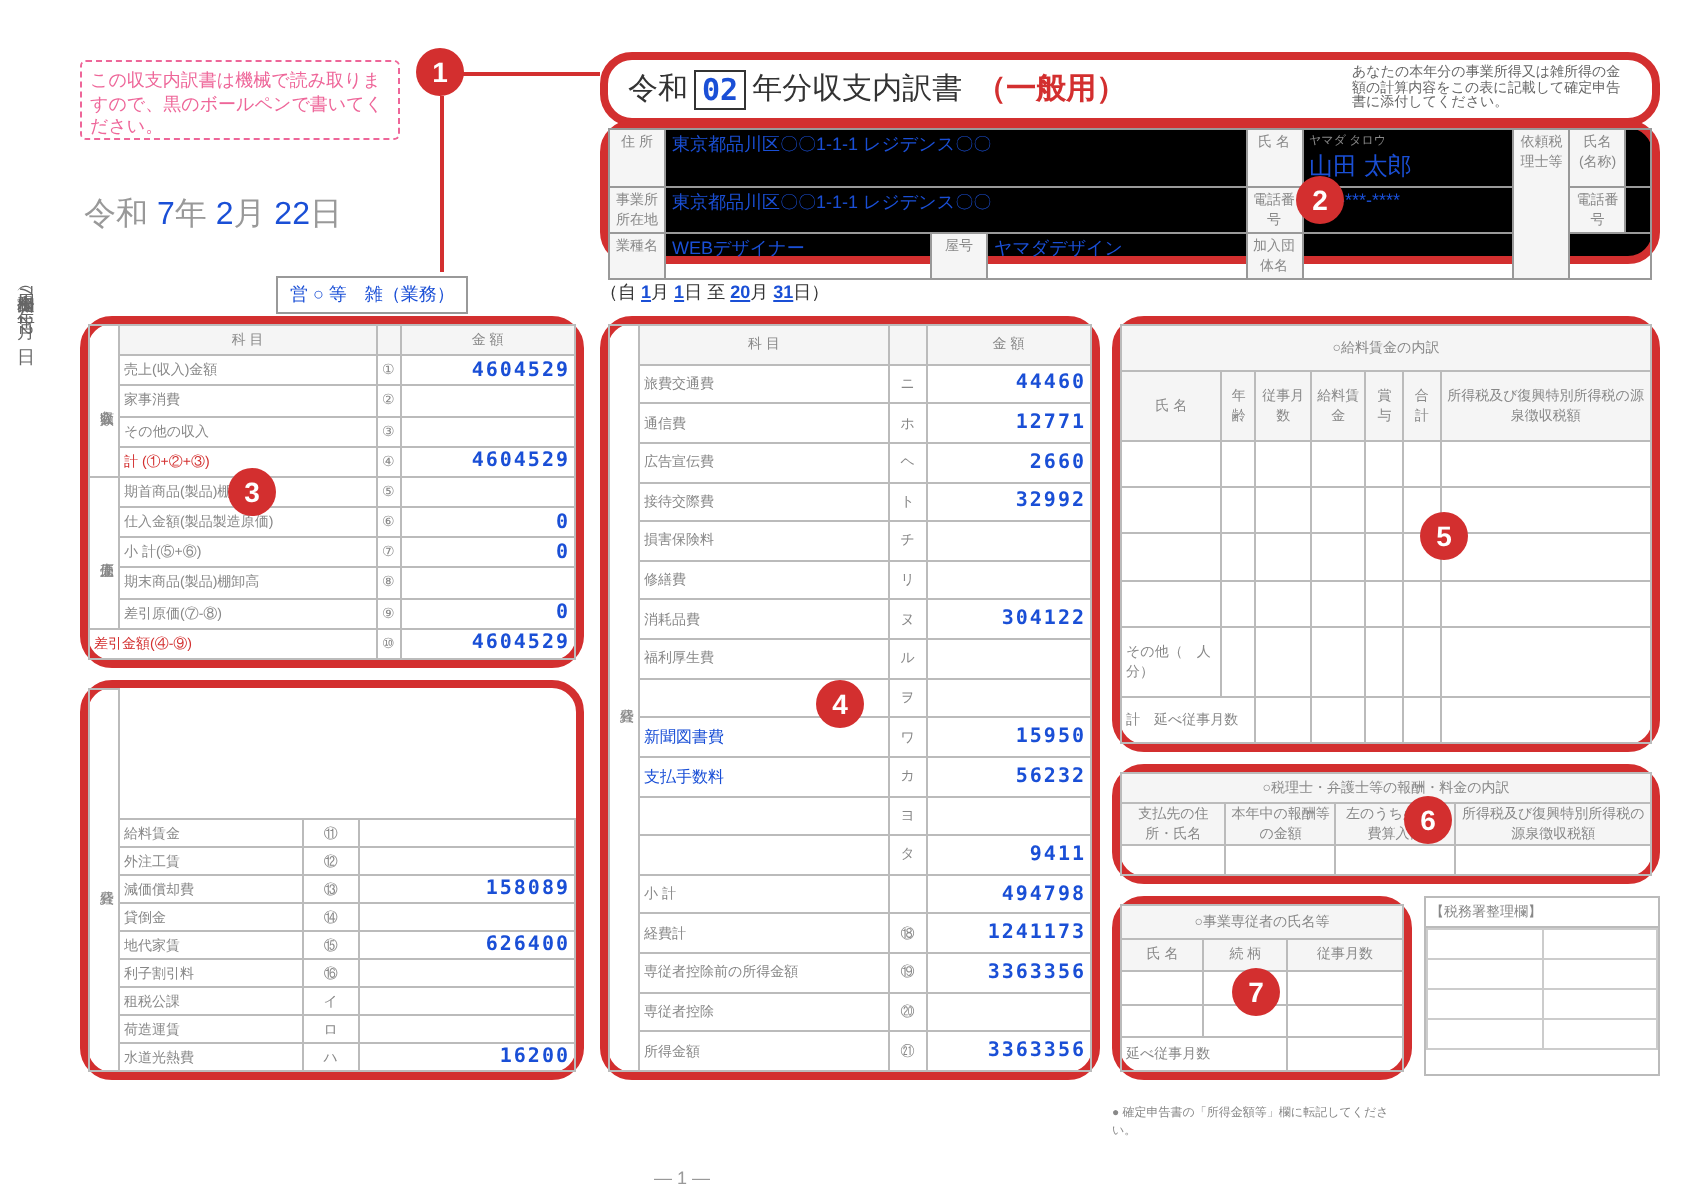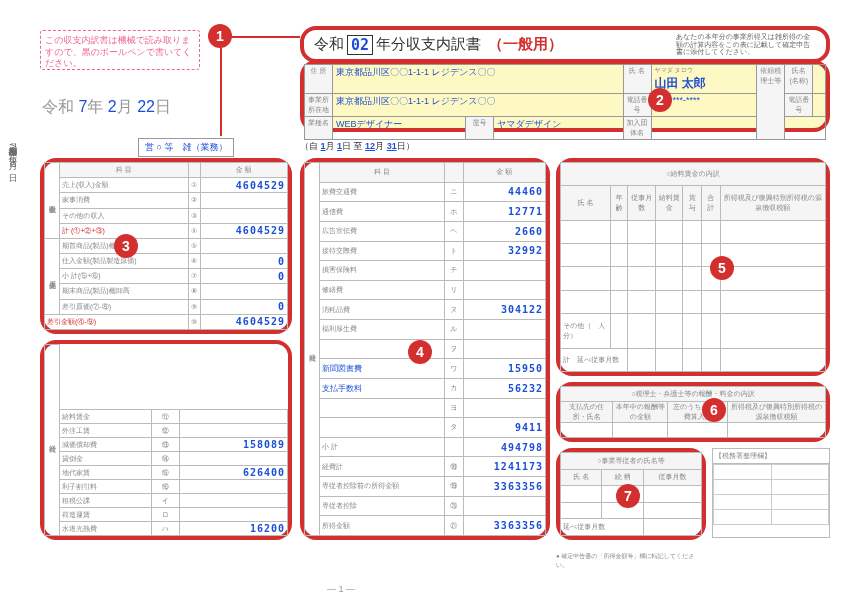--- a/index.html
+++ b/index.html
@@ -6,21 +6,21 @@
 body{font-family:"MS Gothic","Hiragino Sans",sans-serif;background:#fff;font-size:9px;color:#333}
 .page{width:682px;height:600px;position:relative;padding:18px 28px;background:#fff}
 .side-text{position:absolute;left:6px;top:140px;writing-mode:vertical-rl;font-size:9px;color:#666}
 .warn-box{position:absolute;left:40px;top:30px;width:160px;height:40px;border:1px dashed #e69;border-radius:3px;color:#e69;font-size:9px;padding:4px;line-height:1.3}
 .date-line{position:absolute;left:42px;top:97px;font-size:16px;color:#1a4fd6}
 .date-line .k{color:#999}
 .title{position:absolute;left:300px;top:26px;border:4px solid #d32f2f;border-radius:16px;padding:3px 10px;font-size:15px;background:#fff;display:flex;align-items:center;gap:3px;width:530px}
 .title .yr{border:1px solid #333;padding:0 3px;font-family:monospace;color:#1a4fd6;font-weight:bold}
 .title .part{color:#d32f2f;font-weight:bold;margin-left:4px}
 .title .note{font-size:7px;line-height:1.1;color:#666;margin-left:auto;width:140px}
-.info-box{position:absolute;left:300px;top:60px;width:530px;height:72px;border:4px solid #d32f2f;border-radius:16px;background:#fef9c3}
+.info-box{position:absolute;left:300px;top:60px;width:530px;height:72px;border:4px solid #d32f2f;border-radius:16px;background:#000000}
 .info-box table{width:100%;height:100%;border-collapse:collapse;font-size:8px}
 .info-box td{border:1px solid #999;padding:1px 3px;vertical-align:top}
 .info-box .lbl{background:#f5f5f5;color:#888;width:28px;font-size:7px;text-align:center}
 .info-box .v{color:#1a4fd6;font-size:9px}
 .info-box .ruby{font-size:6px;color:#888}
 .marker{position:absolute;width:24px;height:24px;border-radius:50%;background:#d32f2f;color:#fff;font-weight:bold;font-size:14px;display:flex;align-items:center;justify-content:center;z-index:10}
 .line{position:absolute;background:#d32f2f;z-index:5}
 .accounting{position:absolute;left:40px;top:140px;font-size:8px;color:#d32f2f;border:1px solid #d32f2f;padding:2px 4px}
 .accounting-sel{position:absolute;left:138px;top:138px;border:1px solid #999;font-size:9px;padding:2px 6px;color:#1a4fd6}
 .period{position:absolute;left:300px;top:140px;font-size:9px}
@@ -66,21 +66,21 @@
   <div class="info-box">
     <table>
       <tbody>
           <tr>
         <td class="lbl">住 所</td>
             <td class="v" colspan="3">東京都品川区〇〇1-1-1
 レジデンス〇〇</td>
         <td class="lbl">氏 名</td>
             <td>
               <div class="ruby">ヤマダ タロウ</div>
-              <div class="v" style="font-size:12px;font-weight:bold">山田 太郎</div>
+              <div class="v" style="font-size:12px;font-weight:normal">山田 太郎</div>
             </td>
         <td class="lbl" rowspan="3">依頼税理士等</td>
             <td class="lbl">氏名(名称)</td>
             <td></td>
       </tr>
       <tr>
         <td class="lbl">事業所
 所在地</td>
             <td class="v" colspan="3">東京都品川区〇〇1-1-1
 レジデンス〇〇</td>
@@ -97,21 +97,21 @@
         <td class="lbl">加入団体名</td>
             <td></td>
             <td colspan="2"></td>
       </tr>
     </tbody>
       </table>
   </div>
 
   <div class="accounting-sel">営 ○ 等　雑（業務）</div>
   <div class="period">
-    <span>（自</span> <span class="n">1</span>月 <span class="n">1</span><span>日 至</span> <span class="n">12</span>月 <span class="n">31</span><span>日）</span>
+    <span>（自</span> <span class="n">1</span>月 <span class="n">1</span><span>日 至</span> <span class="n">20</span>月 <span class="n">31</span><span>日）</span>
   </div>
 
   <div class="marker" style="left:208px;top:24px">1</div>
   <div class="line" style="left:220px;top:48px;width:2px;height:88px"></div>
   <div class="line" style="left:220px;top:36px;width:80px;height:2px"></div>
   <div class="marker" style="left:648px;top:88px">2</div>
   <div class="marker" style="left:114px;top:234px">3</div>
   <div class="marker" style="left:408px;top:340px">4</div>
   <div class="marker" style="left:710px;top:256px">5</div>
   <div class="marker" style="left:702px;top:398px">6</div>

